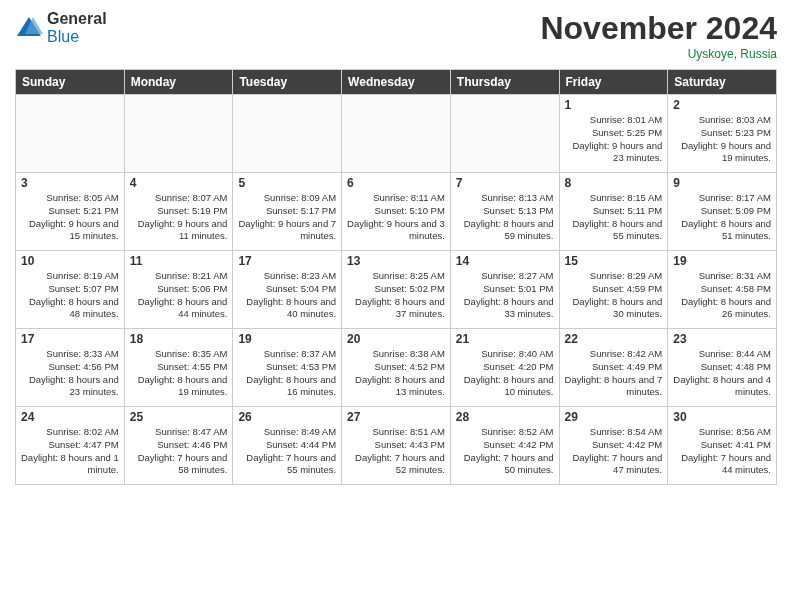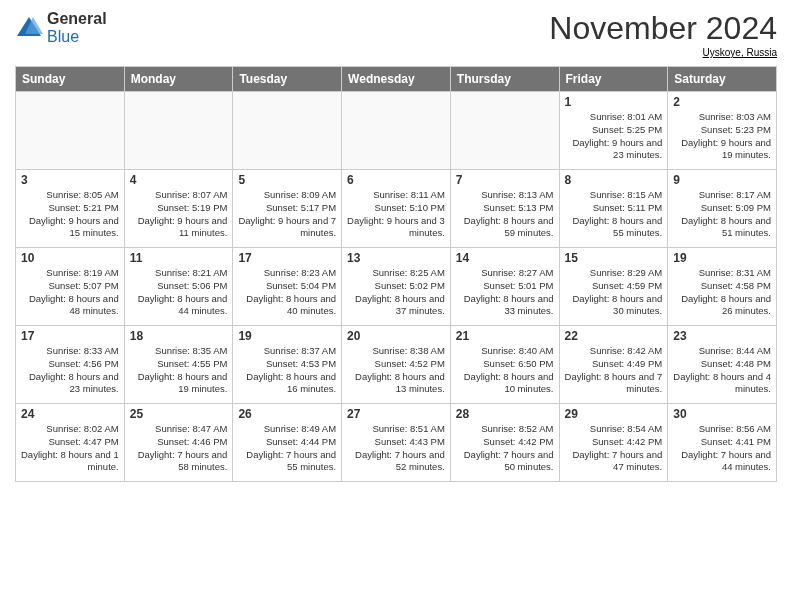--- a/index.html
+++ b/index.html
@@ -9,27 +9,27 @@
     
     .header { display: flex; justify-content: space-between; align-items: flex-start; margin-bottom: 8px; }
     
     .logo { display: flex; align-items: center; }
     .logo-text { display: flex; flex-direction: column; }
     .logo-general { font-size: 16px; font-weight: bold; color: #333; }
     .logo-blue { font-size: 16px; font-weight: normal; color: #1a6eb5; }
     .logo-icon { width: 28px; height: 28px; margin-right: 4px; }
     
     .title-block { text-align: right; }
-    .month-title { font-size: 32px; color: #333; font-weight: normal; }
-    .location { font-size: 10px; color: #000000; text-decoration: underline; }
+    .month-title { font-size: 32px; color: #333; font-weight: bold; }
+    .location { font-size: 12px; color: #15803d; }
     
     .calendar { width: 100%; border-collapse: collapse; }
     
     .calendar th {
-      background: #737373;
+      background: #404040;
       color: white;
       text-align: left;
       padding: 5px 6px;
       font-size: 12px;
       border: 1px solid #ccc;
     }
     
     .calendar td {
       border: 1px solid #ccc;
       vertical-align: top;
@@ -211,21 +211,21 @@
           </td>
           <td>
             <span class="day-num">20</span>
             <div class="day-info">Sunrise: 8:38 AM
 Sunset: 4:52 PM
 Daylight: 8 hours and 13 minutes.</div>
           </td>
           <td>
             <span class="day-num">21</span>
             <div class="day-info">Sunrise: 8:40 AM
-Sunset: 6:50 PM
+Sunset: 4:20 PM
 Daylight: 8 hours and 10 minutes.</div>
           </td>
           <td>
             <span class="day-num">22</span>
             <div class="day-info">Sunrise: 8:42 AM
 Sunset: 4:49 PM
 Daylight: 8 hours and 7 minutes.</div>
           </td>
           <td>
             <span class="day-num">23</span>

